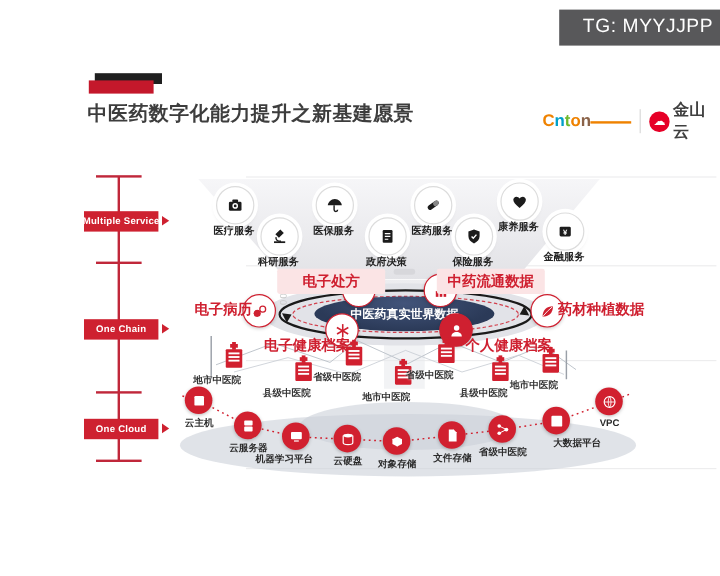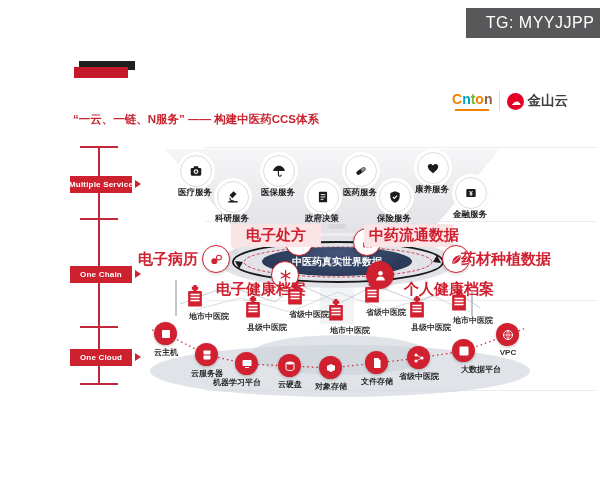--- a/index.html
+++ b/index.html
@@ -11,21 +11,21 @@
          display:flex;align-items:center;padding:0 14px;}
   #tg-badge{left:466px;top:8px;width:120px;height:30px;justify-content:center;}
   #watermark{left:8px;top:438px;width:232px;height:42px;font-size:16.5px;}
   
   #flag-black{left:79px;top:61px;width:56px;height:9px;background:#1f1f1f;}
   #flag-red{left:74px;top:67px;width:54px;height:11px;background:#c4182b;}
   #title{left:73px;top:84px;font-size:16.5px;font-weight:bold;color:#3d3d3d;letter-spacing:.5px;}
   #subtitle{left:73px;top:112px;font-size:11.5px;font-weight:bold;color:#c8242f;}
   
   #logo-row{left:452px;top:88px;height:26px;display:flex;align-items:center;gap:7px;}
-  #partner-logo{display:flex;flex-direction:column;align-items:center;line-height:1;}
+  #partner-logo{display:flex;align-items:center;line-height:1;}
   #partner-letters span{font-weight:bold;font-size:14px;}
   #partner-bar{width:34px;height:2px;background:#ef8200;margin-top:2px;}
   .logo-divider{width:1px;height:20px;background:#d9d9d9;}
   #kingsoft-logo{display:flex;align-items:center;gap:3px;}
   #kingsoft-mark{width:17px;height:17px;border-radius:50%;background:#e60027;color:#fff;
                  font-size:10px;display:flex;align-items:center;justify-content:center;}
   #kingsoft-label{font-size:13.5px;font-weight:bold;color:#404040;}
   
   .axis-line{left:98px;top:147px;width:2px;height:238px;background:#c0273a;}
   .axis-tick{left:80px;width:38px;height:2px;background:#c0273a;}
@@ -54,38 +54,38 @@
       padding-bottom:5px;box-sizing:border-box;}
   .cloud-blob{background:#ccd1d9;border-radius:50%;opacity:.6;}
   
   .svc-circle{width:30px;height:30px;border-radius:50%;background:#fff;border:1px solid #dcdcdc;
       box-shadow:0 0 0 3px #fff,0 2px 4px rgba(0,0,0,.18);color:#1c1c1c;
       display:flex;align-items:center;justify-content:center;}
   .node-label{font-size:8.5px;font-weight:bold;color:#222;text-align:center;white-space:nowrap;}
   .chain-circle{width:26px;height:26px;border-radius:50%;background:#fff;border:1.5px solid #cf2030;
       color:#cf2030;display:flex;align-items:center;justify-content:center;box-shadow:0 1px 3px rgba(0,0,0,.2);}
   .chain-circle.filled{background:#cf2030;color:#fff;}
-  .chain-label{font-size:15px;font-weight:bold;color:#cf2030;text-align:center;white-space:nowrap;}
+  .chain-label{font-size:12px;font-weight:bold;color:#cf2030;text-align:center;white-space:nowrap;}
   .chain-label.boxed{background:#fbe4e5;padding:2px 5px;border-radius:2px;}
   .cloud-circle{width:23px;height:23px;border-radius:50%;background:#d1202f;color:#fff;
       display:flex;align-items:center;justify-content:center;box-shadow:0 1px 3px rgba(0,0,0,.25);}
   .cloud-label{font-size:8px;font-weight:bold;color:#2b2b2b;text-align:center;white-space:nowrap;}
-  .hosp-label{font-size:8px;font-weight:bold;color:#333;text-align:right;white-space:nowrap;
+  .hosp-label{font-size:8px;font-weight:bold;color:#333;text-align:left;white-space:nowrap;
       text-shadow:0 0 2px #fff;}
   .side-code{color:#c9c9c9;font-size:8px;writing-mode:vertical-rl;letter-spacing:1px;}
   svg{display:block;}
 </style>
 </head>
 <body>
 
 <div id="stage">
 
   <div class="abs" id="flag-black"></div>
   <div class="abs" id="flag-red"></div>
-  <div class="abs" id="subtitle">“一云、一链、N服务” —— 构建中医药CCS体系</div>
+  <div class="abs" id="title">中医药数字化能力提升之新基建愿景</div>
 
   <div class="abs" id="logo-row">
     <div id="partner-logo">
       <div id="partner-letters"><span style="color:#ef8200">C</span><span style="color:#00a0c8">n</span><span style="color:#6fb92c">t</span><span style="color:#ef8200">o</span><span style="color:#8a6248">n</span></div>
       <div id="partner-bar"></div>
     </div>
     <div class="logo-divider"></div>
     <div id="kingsoft-logo">
       <div id="kingsoft-mark">☁</div>
       <div id="kingsoft-label">金山云</div>
@@ -238,21 +238,21 @@
       </div>
       <div class="abs chain-label boxed" style="left:364px;top:224px;width:80px">中药流通数据</div>
       <div class="abs chain-circle" style="left:202px;top:245px">
         <span>
           <svg width="13" height="13" viewBox="0 0 24 24" fill="currentColor">
             <circle cx="8" cy="15" r="5.5"></circle>
             <circle cx="16.5" cy="8.5" r="4.5" fill="none" stroke="currentColor" stroke-width="2"></circle>
           </svg>
         </span>
       </div>
-      <div class="abs chain-label" style="left:128px;top:250px;width:80px">电子病历</div>
+      <div class="abs chain-label" style="left:146px;top:250px;width:80px">电子病历</div>
       <div class="abs chain-circle" style="left:442px;top:245px">
         <span>
           <svg width="13" height="13" viewBox="0 0 24 24" fill="currentColor">
             <path d="M4 20C4 10 10 4 20 4c0 10-6 16-16 16z"></path>
             <path d="M5 19C9 14 14 9 19 5" stroke="#fff" stroke-width="1.4" fill="none"></path>
           </svg>
         </span>
       </div>
       <div class="abs chain-label" style="left:461px;top:250px;width:80px">药材种植数据</div>
       <div class="abs chain-circle" style="left:271px;top:261px">
@@ -268,21 +268,21 @@
       </div>
       <div class="abs chain-label" style="left:216px;top:280px;width:80px">电子健康档案</div>
       <div class="abs chain-circle filled" style="left:366px;top:261px">
         <span>
           <svg width="13" height="13" viewBox="0 0 24 24" fill="currentColor">
             <circle cx="12" cy="8" r="4.2"></circle>
             <path d="M4 21c0-4.5 3.5-7 8-7s8 2.5 8 7z"></path>
           </svg>
         </span>
       </div>
-      <div class="abs chain-label" style="left:404px;top:280px;width:80px">个人健康档案</div>
+      <div class="abs chain-label" style="left:384px;top:280px;width:80px">个人健康档案</div>
       <div class="abs" style="left:184px;top:285px;color:#d1202f">
         <svg width="22" height="22" viewBox="0 0 24 24" fill="currentColor">
           <rect x="10.3" y="0" width="3.4" height="7"></rect>
           <rect x="8.5" y="1.8" width="7" height="3.4"></rect>
           <rect x="4.5" y="6.5" width="15" height="17" rx="1"></rect>
           <rect x="7" y="9.5" width="10" height="1.7" fill="#fff"></rect>
           <rect x="7" y="12.8" width="10" height="1.7" fill="#fff"></rect>
           <rect x="7" y="16.1" width="10" height="1.7" fill="#fff"></rect>
         </svg>
       </div>

